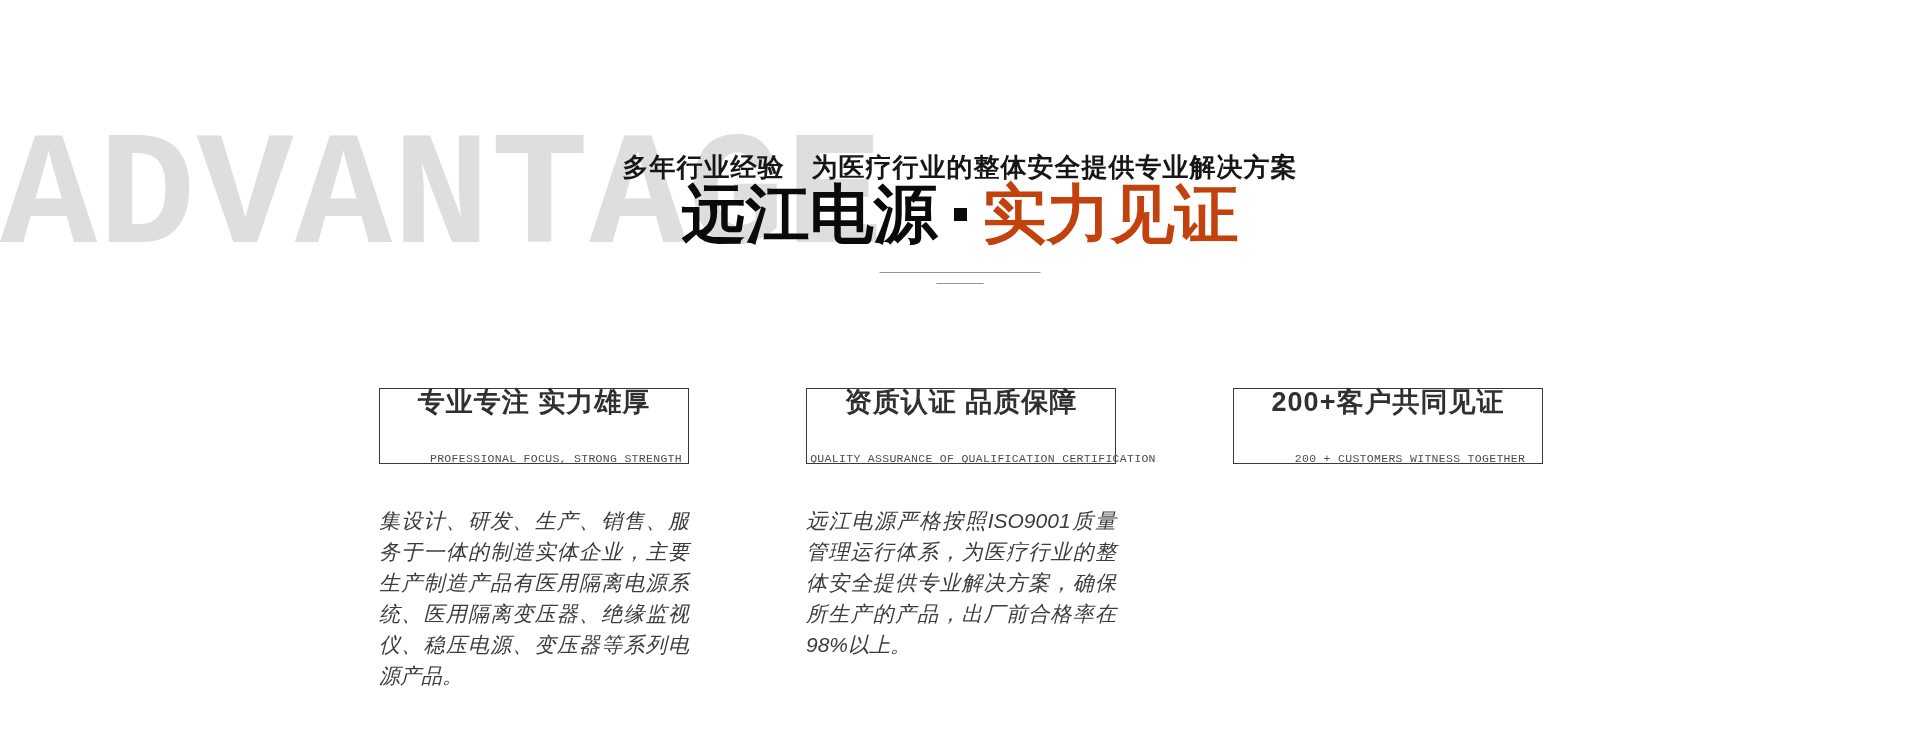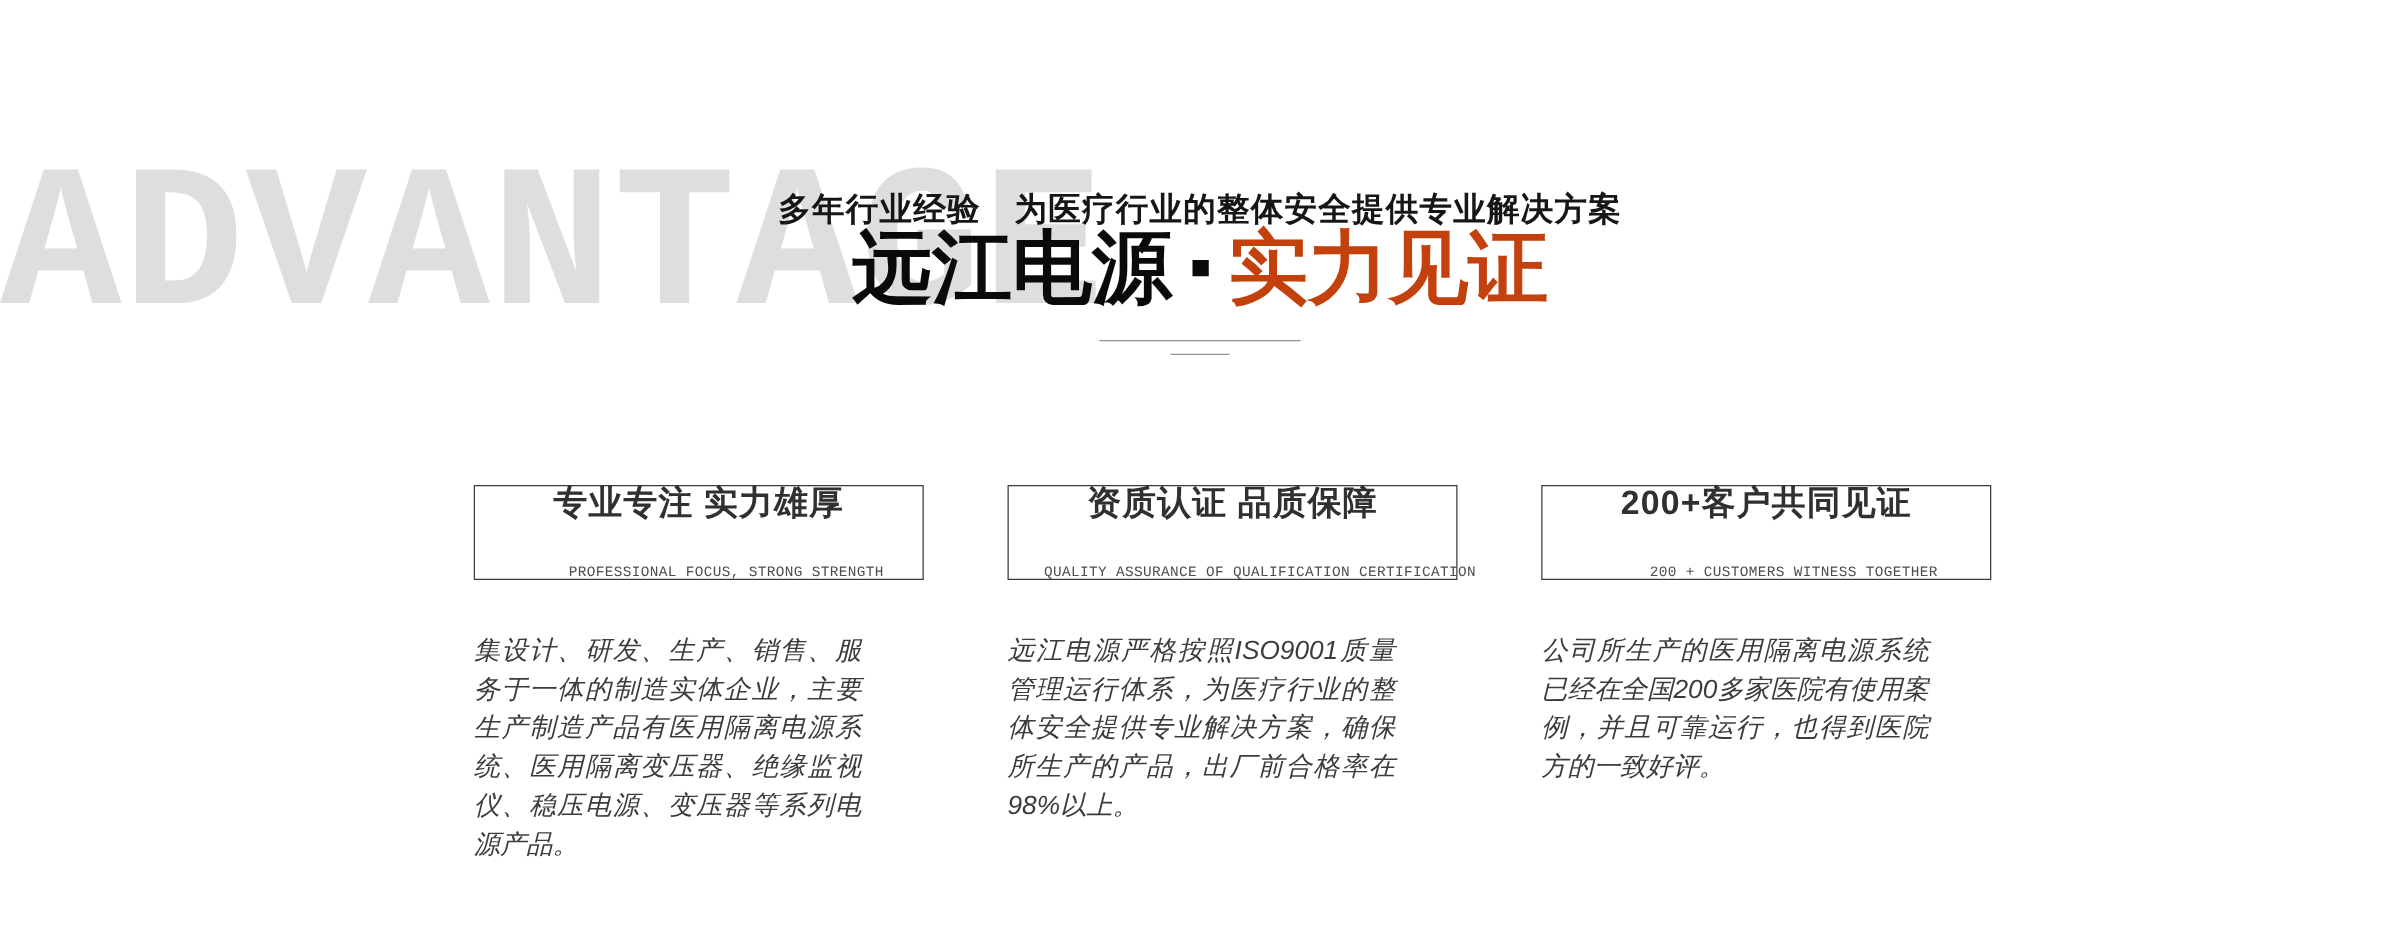--- a/index.html
+++ b/index.html
@@ -91,21 +91,21 @@
     position: absolute;
     top: 388px;
     left: 379px;
     width: 1164px;
     display: flex;
     gap: 117px;
   }
   .card { width: 310px; }
 
   .card-title-box {
-    width: 360px;
+    width: 310px;
     height: 76px;
     border: 1px solid #3a3a3a;
     background: #ffffff;
     display: flex;
     flex-direction: column;
     align-items: center;
     justify-content: center;
     text-align: center;
     gap: 28px;
   }
@@ -172,17 +172,16 @@
         <div class="card-title-en">QUALITY ASSURANCE OF QUALIFICATION CERTIFICATION</div>
       </div>
       <p class="card-desc">远江电源严格按照ISO9001质量管理运行体系，为医疗行业的整体安全提供专业解决方案，确保所生产的产品，出厂前合格率在98%以上。</p>
     </div>
 
     <div class="card">
       <div class="card-title-box">
         <div class="card-title-cn">200+客户共同见证</div>
         <div class="card-title-en">200 + CUSTOMERS WITNESS TOGETHER</div>
       </div>
-      <p class="card-desc">公司所生产的医用隔离电源系统已经在全国200多家医院有使用案例，并且可靠运行，也得到医院方的一致好评。</p>
     </div>
 
   </div>
 </div>
 
 </body></html>

